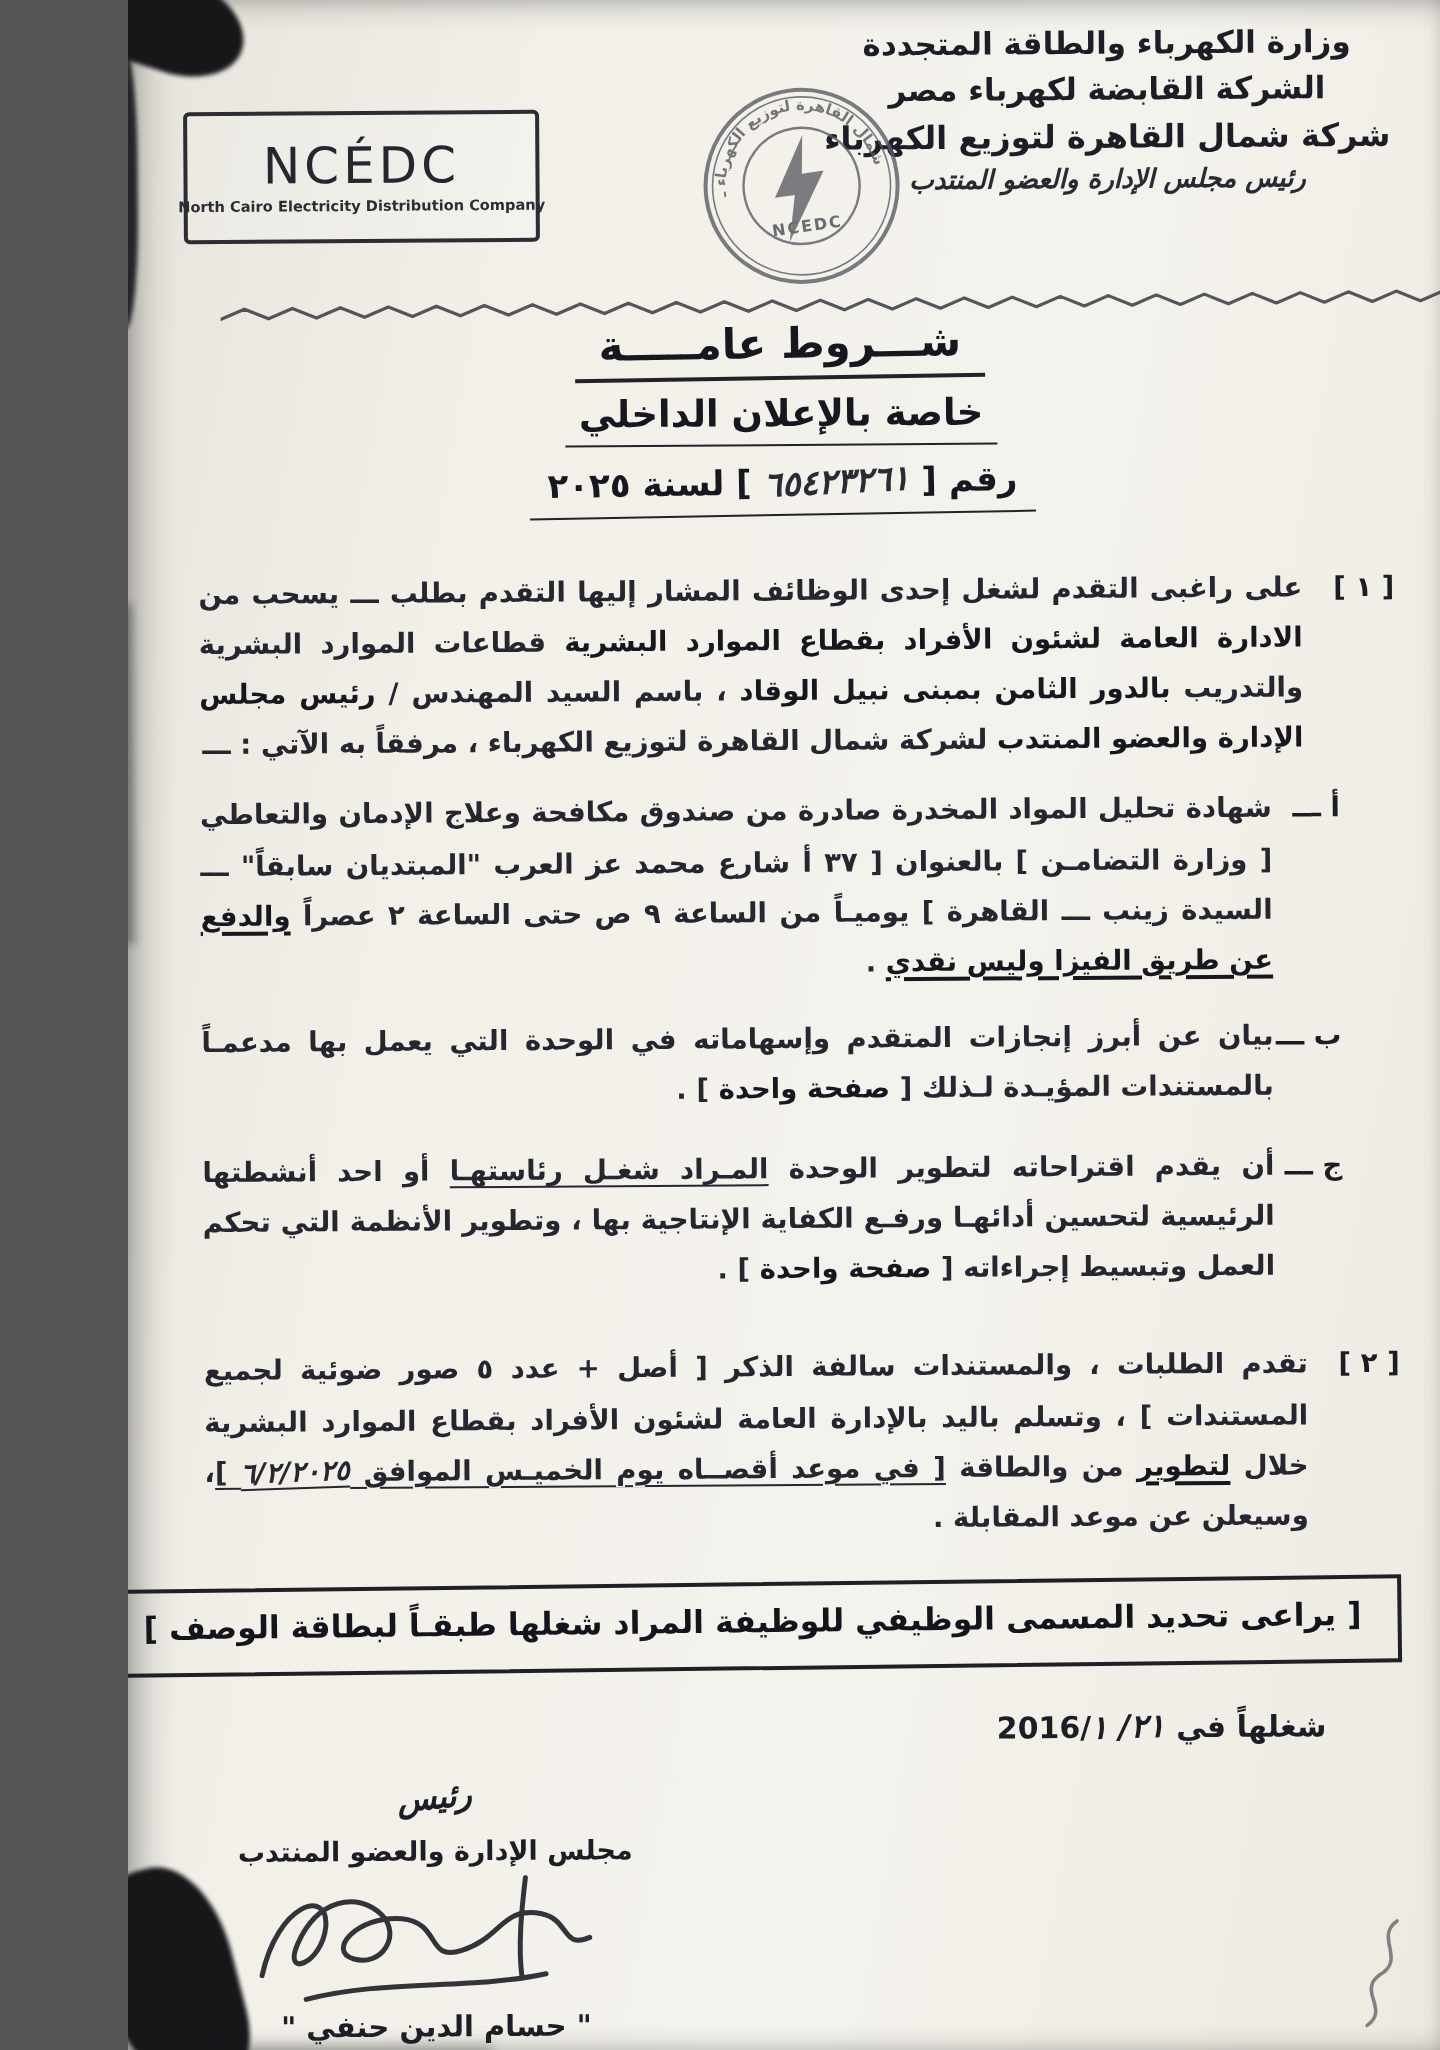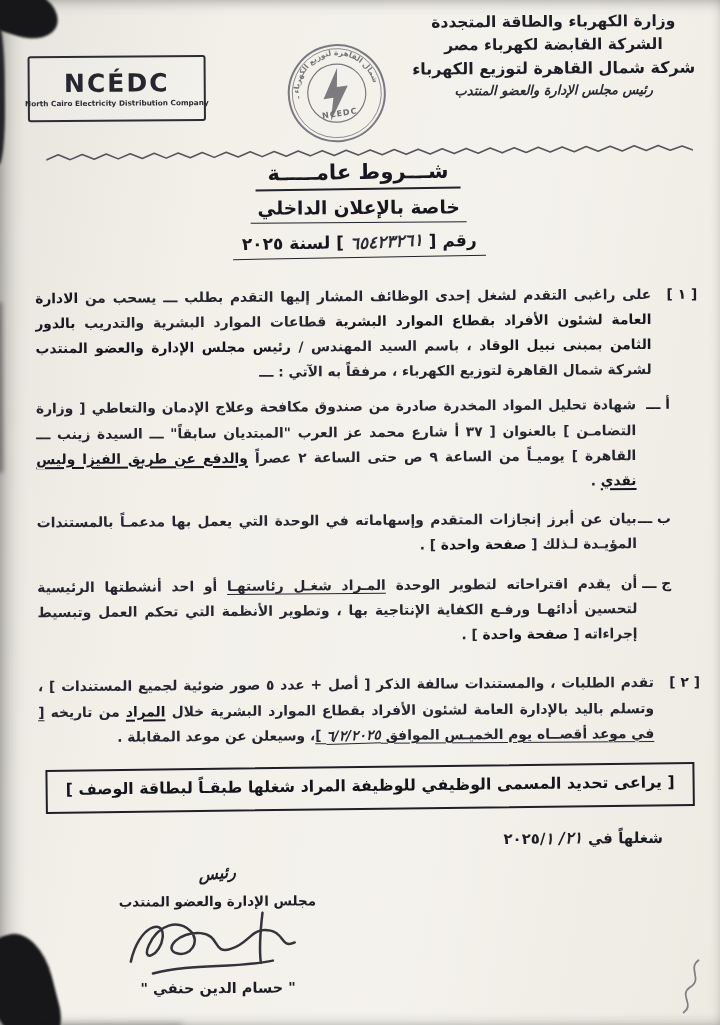--- a/index.html
+++ b/index.html
@@ -1,20 +1,20 @@
 <!DOCTYPE html>
 <html lang="ar" dir="rtl"><head>
 <meta charset="utf-8">
 <style>
   * { margin:0; padding:0; box-sizing:border-box; }
   html,body { width:720px; height:1025px; }
   body { font-family:"DejaVu Sans", sans-serif; background:#555; }
 
   .page {
-    position:relative; width:720px; height:1025px; overflow:hidden;
+    position:relative; width:656px; height:1025px; overflow:hidden;
     background: linear-gradient(100deg,#e7e4dd,#f2f0e9 26%,#f4f2ec 62%,#edeae2);
     box-shadow: inset 14px 0 22px -12px rgba(20,20,20,.45),
                 inset 0 10px 16px -10px rgba(40,40,40,.30),
                 inset -6px 0 14px -10px rgba(60,60,60,.28),
                 inset 0 -8px 14px -10px rgba(40,40,40,.25);
     color:#26262e;
   }
   .content { position:absolute; inset:0; transform:rotate(-0.4deg); transform-origin:50% 40%; }
 
   
@@ -27,21 +27,21 @@
 
   
   .hdr-right { position:absolute; top:14px; right:8px; width:312px; text-align:center; font-weight:700; color:#1d1d26; }
   .hdr-right .hl { font-size:15.5px; margin-bottom:5px; }
   .hdr-right .hl3 { font-size:16px; }
   .hdr-right .hl4 { font-size:13px; font-weight:600; font-style:italic; margin-top:5px; color:#2a2a33; }
 
   .logo-box { position:absolute; top:54px; left:30px; width:178px; height:66px;
     border:2.5px solid #2c2c34; border-radius:3px; background:rgba(255,255,255,.14);
     display:flex; flex-direction:column; align-items:center; justify-content:center; gap:3px; }
-  .logo-acronym { font-size:25px; font-weight:700; letter-spacing:2px; color:#26262e; line-height:1; }
+  .logo-acronym { font-size:25px; font-weight:400; letter-spacing:2px; color:#26262e; line-height:1; }
   .logo-full { font-size:7.3px; font-weight:700; color:#2c2c34; white-space:nowrap; }
 
   .seal { position:absolute; top:40px; left:286px; opacity:.8; transform:rotate(-8deg); }
 
   .divider { position:absolute; top:146px; left:48px; transform:rotate(-0.5deg); opacity:.85; }
 
   
   .title-block { position:absolute; top:162px; left:0; width:100%; text-align:center; color:#17171f; }
   .t-row { line-height:1; }
   .t1 { display:inline-block; font-size:21px; font-weight:800; border-bottom:2.2px solid #22222a; padding:0 12px 5px; transform:rotate(-0.5deg); }
@@ -141,26 +141,26 @@
         <p><span>بيان عن أبرز إنجازات المتقدم وإسهاماته في الوحدة التي يعمل بها مدعمـاً بالمستندات المؤيـدة لـذلك [ </span><span class="b">صفحة واحدة</span><span> ] .</span></p>
       </div>
 
       <div class="sub mt3">
         <span class="marker">ج ـــ</span>
         <p><span>أن يقدم اقتراحاته لتطوير الوحدة </span><span class="u">المـراد شغـل رئاستهـا</span><span> أو احد أنشطتها الرئيسية لتحسين أدائهـا ورفـع الكفاية الإنتاجية بها ، وتطوير الأنظمة التي تحكم العمل وتبسيط إجراءاته [ </span><span class="b">صفحة واحدة</span><span> ] .</span></p>
       </div>
 
       <div class="clause mt4">
         <span class="marker">[ ٢ ]</span>
-        <p><span>تقدم الطلبات ، والمستندات سالفة الذكر [ أصل + عدد ٥ صور ضوئية لجميع المستندات ] ، وتسلم باليد بالإدارة العامة لشئون الأفراد بقطاع الموارد البشرية خلال </span><span class="bu">المراد</span><span> من تاريخه </span><span class="u">[ في موعد أقصــاه يوم الخميـس الموافق </span><span class="u hw">٦/٢/٢٠٢٥</span><span class="u"> ]</span><span>، وسيعلن عن موعد المقابلة .</span></p>
+        <p><span>تقدم الطلبات ، والمستندات سالفة الذكر [ أصل + عدد ٥ صور ضوئية لجميع المستندات ] ، وتسلم باليد بالإدارة العامة لشئون الأفراد بقطاع الموارد البشرية خلال </span><span class="bu">لتطوير</span><span> من والطاقة </span><span class="u">[ في موعد أقصــاه يوم الخميـس الموافق </span><span class="u hw">٦/٢/٢٠٢٥</span><span class="u"> ]</span><span>، وسيعلن عن موعد المقابلة .</span></p>
       </div>
 
       <div class="box-note">[ يراعى تحديد المسمى الوظيفي للوظيفة المراد شغلها طبقـاً لبطاقة الوصف ]</div>
 
-      <div class="date-line"><span>شغلهاً في</span> <span class="hw">٢١/ ١</span><span>/٢٠٢٥</span></div>
+      <div class="date-line"><span>شغلهاً في</span> <span class="hw">٢١/ ١</span><span>/2016</span></div>
 
       <div class="sig">
         <div><span class="pre">رئيس</span></div>
         <div class="sig-title">مجلس الإدارة والعضو المنتدب</div>
         <svg width="210" height="88" viewBox="0 0 210 88">
           <g fill="none" stroke="#23232c" stroke-width="2.5" stroke-linecap="round" opacity="0.92">
             <path d="M18,62 C26,26 52,18 50,38 C48,56 28,64 36,46 C46,24 66,20 78,32 C88,42 78,58 64,54 C50,50 66,32 88,34 C108,36 100,56 118,50 C138,44 138,28 158,32 C172,35 168,50 182,44"></path>
             <path d="M150,14 C148,30 146,48 148,64"></path>
             <path d="M40,74 C80,64 122,70 160,62"></path>
           </g>

